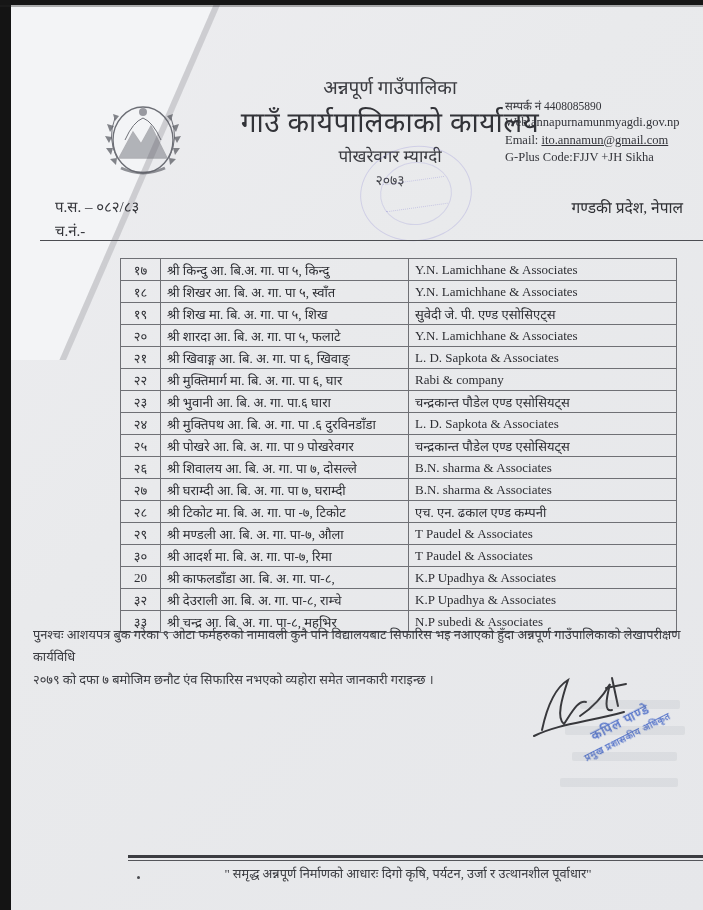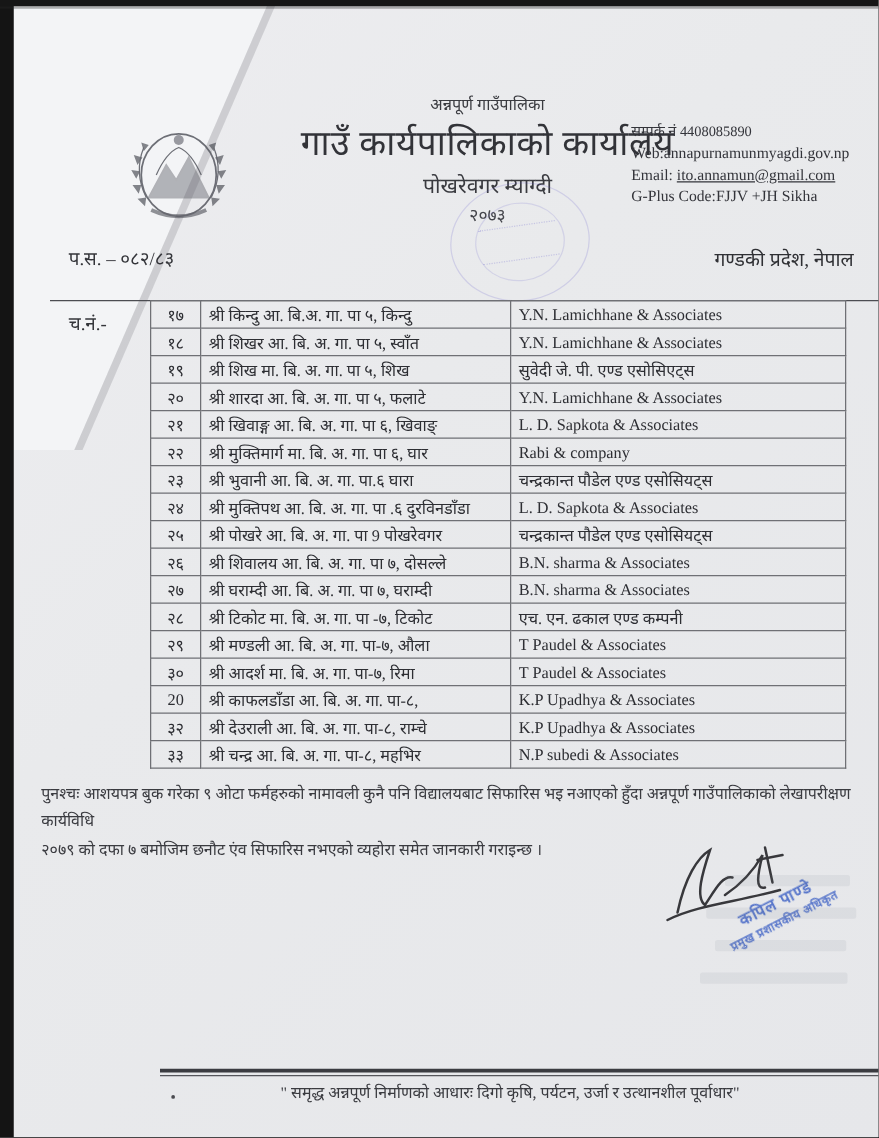--- a/index.html
+++ b/index.html
@@ -10,40 +10,40 @@
   .edge-left{position:absolute;left:0;top:0;width:11px;height:910px;background:#141414;}
   .edge-top{position:absolute;left:0;top:0;width:703px;height:5px;background:#161616;}
   .edge-top2{position:absolute;left:0;top:5px;width:703px;height:2px;background:rgba(40,40,40,.35);}
   .torn-corner{position:absolute;left:11px;top:0;width:220px;height:360px;
         background:#f3f4f6;clip-path:polygon(0 0,93% 0,22% 100%,0 100%);}
   .torn-line{position:absolute;left:11px;top:0;width:220px;height:360px;
         clip-path:polygon(93% 0,96% 0,25% 100%,22% 100%);background:rgba(150,150,155,.35);}
   
   .logo{position:absolute;left:95px;top:88px;}
   .title-block{position:absolute;left:240px;top:74px;width:300px;text-align:center;}
-  .t1{font-size:13px;color:#3a3b40;}
+  .t1{font-size:19px;color:#3a3b40;}
   .t2{font-size:28px;color:#323338;margin-top:2px;letter-spacing:.5px;}
   .t3{font-size:17px;color:#3a3b40;margin-top:4px;}
   .t4{font-size:14px;color:#44454b;margin-top:3px;}
   .contact{position:absolute;left:505px;top:98px;width:195px;font-size:12.5px;line-height:1.4;color:#33343a;}
   .contact .np{font-size:11.5px;}
   .contact .em{text-decoration:underline;}
   
   .round-stamp{position:absolute;left:360px;top:146px;width:112px;height:95px;opacity:.55;transform:rotate(-8deg);}
   .rs-outer{position:absolute;inset:0;border:1.5px solid rgba(96,88,200,.35);border-radius:50%;}
   .rs-inner{position:absolute;inset:16px 20px;border:1px solid rgba(96,88,200,.3);border-radius:50%;}
   .rs-mark{position:absolute;left:24px;top:34px;width:62px;height:26px;
         border-top:1px dotted rgba(96,88,200,.45);border-bottom:1px dotted rgba(96,88,200,.45);}
   
   .ref-left{position:absolute;left:55px;top:196px;font-size:15px;color:#34353a;}
-  .ref-chn{position:absolute;left:55px;top:220px;font-size:15px;color:#34353a;margin-top:28px;}
+  .ref-chn{position:absolute;left:55px;top:220px;font-size:15px;color:#34353a;}
   .ref-right{position:absolute;right:20px;top:196px;font-size:15.5px;color:#2f3034;}
   .header-rule{position:absolute;left:40px;top:240px;width:663px;height:0;border-top:1.6px solid #4c4d52;}
   
-  table.doc{position:absolute;left:120px;top:240px;width:535px;border-collapse:collapse;table-layout:fixed;}
+  table.doc{position:absolute;left:120px;top:258px;width:535px;border-collapse:collapse;table-layout:fixed;}
   table.doc td{border:1px solid #6f7075;height:21px;padding:0 6px;font-size:13px;color:#2d2e33;
         overflow:hidden;white-space:nowrap;}
   td.sn{width:27px;text-align:center;padding:0 2px;}
   td.school{width:235px;}
   td.firm{width:255px;font-size:13.5px;margin-top:16px;}
   
   .footnote{position:absolute;left:33px;top:624px;width:660px;font-size:12.8px;line-height:1.75;color:#3a3b40;}
   
   .signature{position:absolute;left:528px;top:672px;}
   .blue-stamp{position:absolute;left:548px;top:712px;width:150px;text-align:center;

